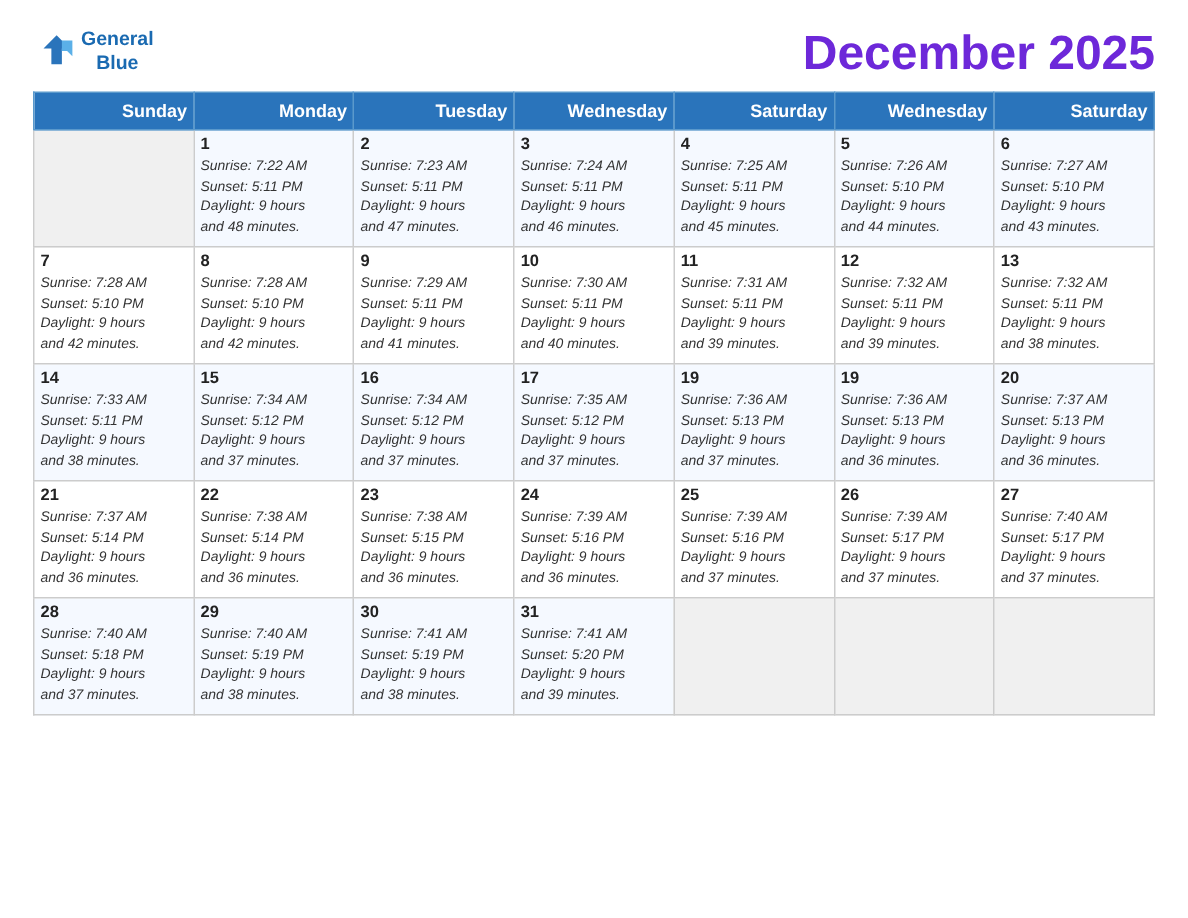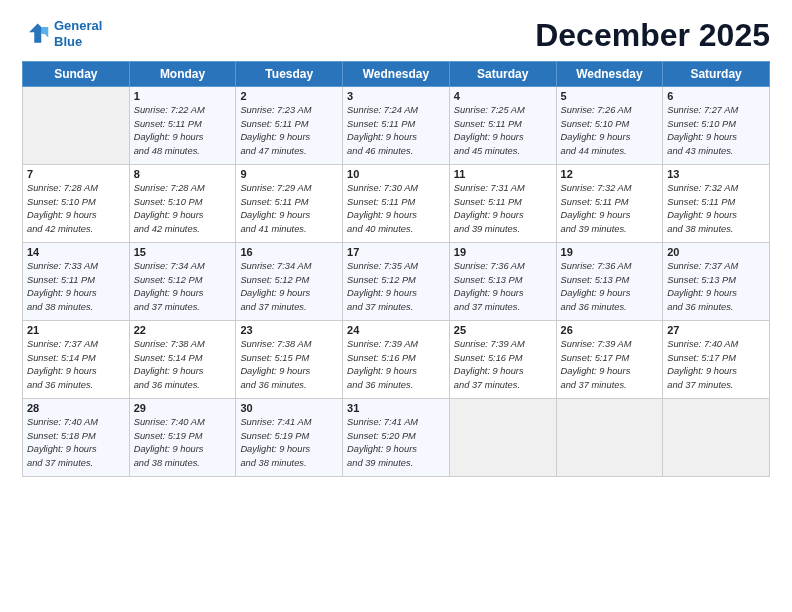--- a/index.html
+++ b/index.html
@@ -19,58 +19,59 @@
     .header {
       display: flex;
       justify-content: space-between;
       align-items: flex-start;
       margin-bottom: 8px;
     }
     .logo {
       display: flex;
       align-items: center;
       gap: 4px;
+      text-align: center;
     }
     .logo-text {
       font-size: 13px;
       font-weight: bold;
       color: #333;
       line-height: 1.2;
     }
     .logo-blue { color: #1a6ab1; }
     .logo-icon {
       width: 28px;
       height: 28px;
     }
     .title-block {
       text-align: right;
     }
     .month-title {
       font-size: 32px;
       font-weight: bold;
-      color: #0f172a;
+      color: #6d28d9;
       line-height: 1.1;
     }
     .location {
       font-size: 13px;
       color: #444;
       margin-top: 2px;
     }
     table {
       width: 100%;
       border-collapse: collapse;
       table-layout: fixed;
     }
     thead tr th {
       background: #2a74bb;
       color: #fff;
       font-size: 12px;
       font-weight: bold;
       padding: 5px 4px;
-      text-align: center;
+      text-align: right;
       border: 1px solid #5a99cc;
     }
     tbody tr td {
       border: 1px solid #ccc;
       vertical-align: top;
       padding: 3px 4px 4px 4px;
       font-size: 9.5px;
       color: #333;
       height: 78px;
       background: #fff;

